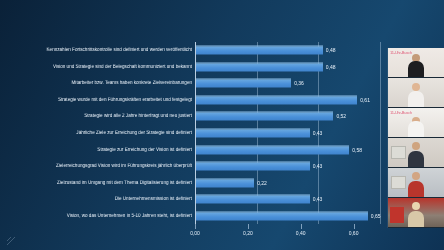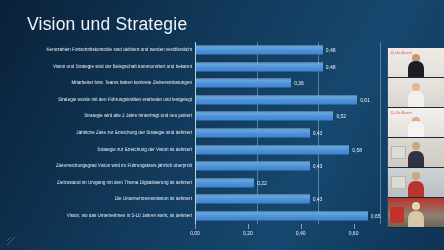--- a/index.html
+++ b/index.html
@@ -126,21 +126,20 @@
     opacity:.25;
   }
 </style>
 </head>
 <body>
 
 <div id="app">
 
   <div id="slide">
 
-    <div id="slide-title">Vision und Strategie</div>
 
     <div id="chart">
 
       <div class="plot">
         <div class="axisline"></div>
         <div class="gridline" style="left:33.3%"></div>
         <div class="gridline" style="left:66.6%"></div>
         <div class="gridline" style="left:99.9%"></div>
       </div>
 

